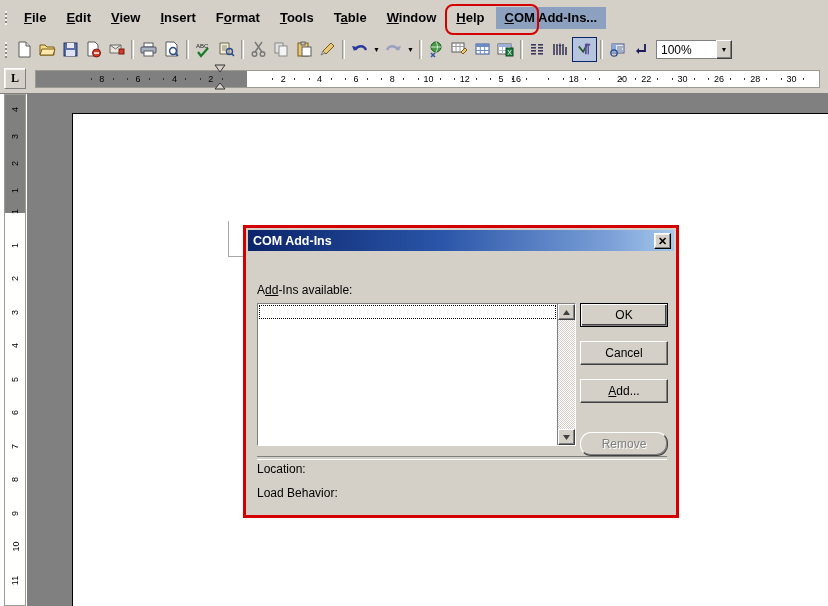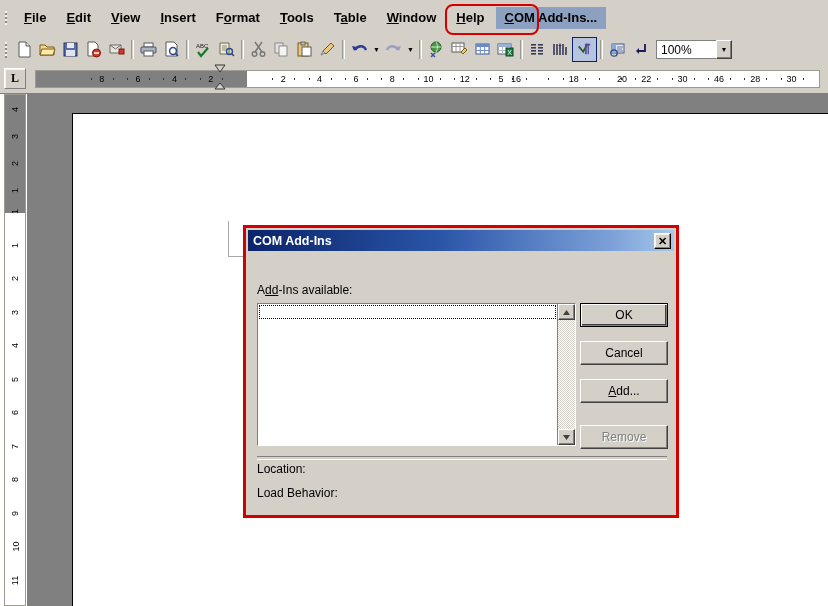--- a/index.html
+++ b/index.html
@@ -505,21 +505,21 @@
         <div class="hr-dot" style="left: 548.7px;"></div>
         <div class="hr-tick" style="left: 574px; margin-left: 12px;">20</div>
         <div class="hr-dot" style="left: 563px;"></div>
         <div class="hr-dot" style="left: 585px;"></div>
         <div class="hr-tick" style="left: 610.3px;">22</div>
         <div class="hr-dot" style="left: 599.3px;"></div>
         <div class="hr-dot" style="left: 621.3px;"></div>
         <div class="hr-tick" style="left: 646.6px;">30</div>
         <div class="hr-dot" style="left: 635.6px;"></div>
         <div class="hr-dot" style="left: 657.6px;"></div>
-        <div class="hr-tick" style="left: 682.9px;">46</div>
+        <div class="hr-tick" style="left: 682.9px;">26</div>
         <div class="hr-dot" style="left: 671.9px;"></div>
         <div class="hr-dot" style="left: 693.9px;"></div>
         <div class="hr-tick" style="left: 719.2px;">28</div>
         <div class="hr-dot" style="left: 708.2px;"></div>
         <div class="hr-dot" style="left: 730.2px;"></div>
         <div class="hr-tick" style="left: 755.5px;">30</div>
         <div class="hr-dot" style="left: 744.5px;"></div>
         <div class="hr-dot" style="left: 766.5px;"></div>
       </div>
   </div>
@@ -582,21 +582,21 @@
             <svg width="7" height="5" viewBox="0 0 7 5">
                 <path d="M3.5 5L0 0h7z" fill="#404040"></path>
               </svg>
           </div>
         </div>
       </div>
 
       <div class="btn default" style="left:333px;top:51px;">OK</div>
       <div class="btn" style="left:333px;top:89px;">Cancel</div>
       <div class="btn" style="left:333px;top:127px;"><u>A</u>dd...</div>
-      <div class="btn disabled" style="left:333px;top:173px;">Remove</div>
+      <div class="btn disabled" style="left:333px;top:180px;border-radius:11px;">Remove</div>
 
       <div class="divider"></div>
       <div class="lbl-loc">Location:</div>
       <div class="lbl-load">Load Behavior:</div>
     </div>
   </div>
 
   <div class="annot-rect"></div>
 </div>
 

